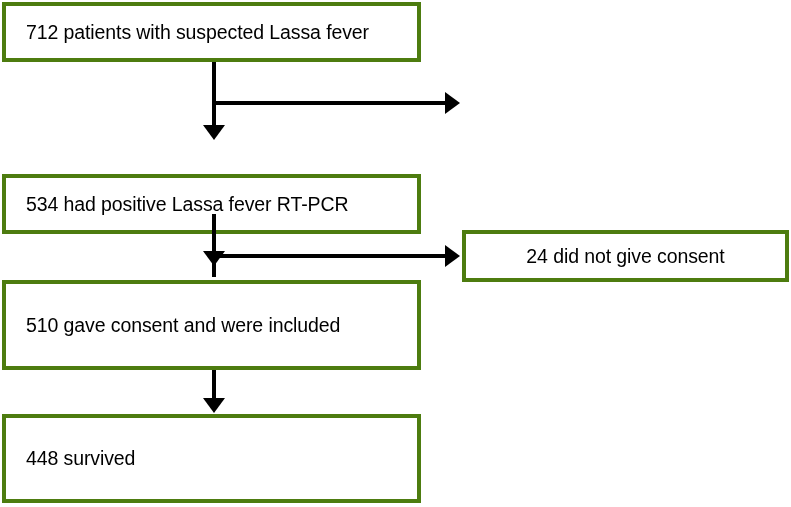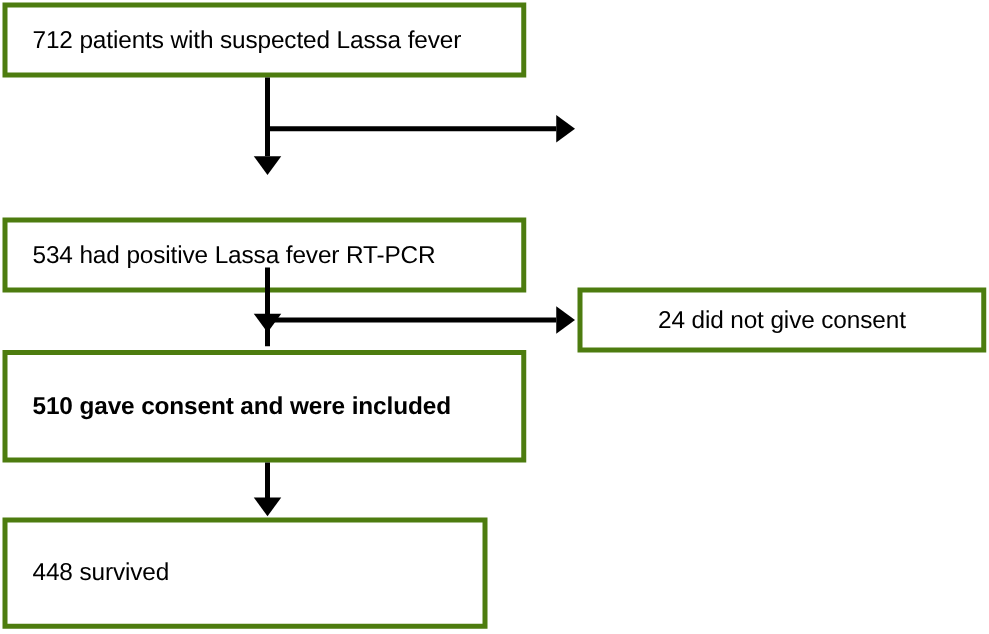--- a/index.html
+++ b/index.html
@@ -55,22 +55,22 @@
     text-align: center;
     padding-left: 10px;
     padding-right: 10px;
   }
   .indent-1 { padding-left: 26px; }
   .indent-2 { padding-left: 20px; }
 
   
   #box-suspected   { left: 2px;   top: 2px;   width: 419px; height: 60px; }
   #box-positive    { left: 2px;   top: 154px; width: 419px; height: 60px; margin-top: 20px; }
-  #box-consent     { left: 2px;   top: 280px; width: 419px; height: 90px; font-weight: bold; }
-  #box-outcome     { left: 2px;   top: 414px; width: 388px; height: 89px; }
+  #box-consent     { left: 2px;   top: 280px; width: 419px; height: 90px; }
+  #box-outcome     { left: 2px;   top: 414px; width: 419px; height: 89px; }
   #box-negative    { left: 462px; top: 62px;  width: 327px; height: 88px; }
   #box-noconsent   { left: 462px; top: 230px; width: 327px; height: 52px; }
 
   
   .conn {
     position: absolute;
     background: #000000;
   }
   .v-line { width: 4px; }
   .h-line { height: 4px; }

